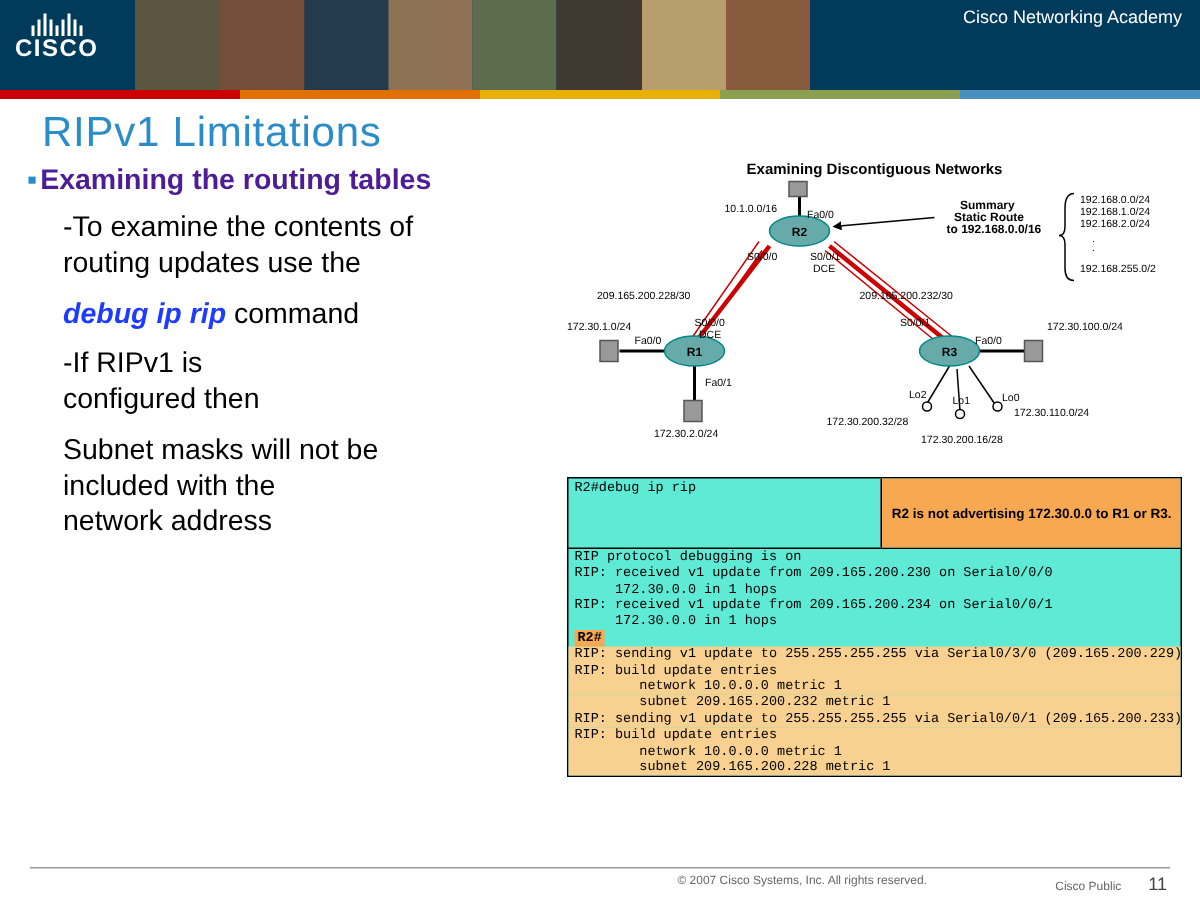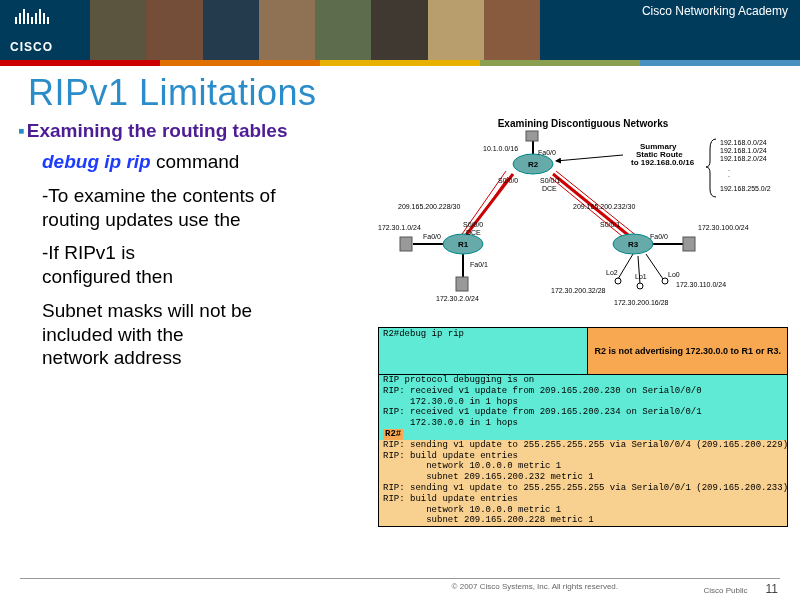--- a/index.html
+++ b/index.html
@@ -2,29 +2,29 @@
 <html><head>
 <meta charset="utf-8">
 <style>
   * { box-sizing: border-box; margin: 0; padding: 0; }
   html, body { width: 800px; height: 600px; font-family: Arial, sans-serif; background: #fff; overflow: hidden; }
   .header { width: 800px; height: 60px; background: #003b5c; position: relative; color: #fff; }
   .logo-area { position: absolute; left: 10px; top: 8px; display: flex; flex-direction: column; align-items: center; }
   .bridge { display: flex; gap: 2px; height: 16px; align-items: flex-end; }
   .bridge span { width: 2px; background: #fff; }
   .bridge span:nth-child(1){height:7px}.bridge span:nth-child(2){height:11px}.bridge span:nth-child(3){height:15px}.bridge span:nth-child(4){height:11px}.bridge span:nth-child(5){height:7px}.bridge span:nth-child(6){height:11px}.bridge span:nth-child(7){height:15px}.bridge span:nth-child(8){height:11px}.bridge span:nth-child(9){height:7px}
-  .logo-text { font-size: 12px; font-weight: bold; letter-spacing: 1px; margin-top: 16px; }
+  .logo-text { font-size: 16px; font-weight: bold; letter-spacing: 1px; margin-top: 0; }
   .people-strip { position: absolute; left: 90px; top: 0; height: 60px; width: 450px; display: flex; }
   .people-strip div { flex: 1; opacity: 0.85; }
   .p1{background:#6b5a3a}.p2{background:#8a5232}.p3{background:#2a3b4a}.p4{background:#a87d52}.p5{background:#6d754a}.p6{background:#4a3a2a}.p7{background:#d8b070}.p8{background:#a06038}
   .academy { position: absolute; right: 12px; top: 4px; font-size: 12px; }
   .accent-bar { height: 6px; width: 800px; display: flex; }
   .accent-bar div { flex:1; }
   .ab1{background:#cc0000}.ab2{background:#e07000}.ab3{background:#e8b000}.ab4{background:#8aa050}.ab5{background:#4890c0}
-  .slide-title { color: #2a8cc9; font-size: 36px; font-weight: normal; padding: 6px 28px 2px 28px; letter-spacing: 0.5px; }
+  .slide-title { color: #2a8cc9; font-size: 28px; font-weight: normal; padding: 6px 28px 2px 28px; letter-spacing: 0.5px; }
   .body-area { display: flex; padding: 0 4px 0 18px; }
   .left-col { width: 360px; padding-right: 8px; }
   .bullet-main { font-size: 19px; font-weight: bold; color: #4c1d95; padding: 4px 0 8px 0; }
   .bullet-main::before { content: "▪"; color: #2a8cc9; margin-right: 2px; }
   .sub { font-size: 19px; color: #000; padding: 0 0 10px 24px; line-height: 1.25; }
   .cmd { color: #1e3cff; font-style: italic; font-weight: bold; }
   .right-col { width: 410px; position: relative; }
   .diag-title { text-align: center; font-weight: bold; font-size: 10px; padding-top: 2px; }
   .diag-svg { width: 410px; height: 190px; }
   .term-box { border: 1px solid #000; background: #5eead4; font-family: Courier New, monospace; font-size: 9px; margin-top: 4px; position: relative; }
@@ -81,24 +81,24 @@
     <div class="ab4"></div>
     <div class="ab5"></div>
 </div>
 
 <div class="slide-title">RIPv1 Limitations</div>
 
 <div class="body-area">
   <div class="left-col">
     <div class="bullet-main">Examining the routing tables</div>
     <div class="sub">
+      <span>-To examine the contents of</span><br><span>routing updates use the</span>
+    </div>
+    <div class="sub">
       <span class="cmd">debug ip rip</span><span> command</span>
-    </div>
-    <div class="sub">
-      <span>-To examine the contents of</span><br><span>routing updates use the</span>
     </div>
     <div class="sub">
       <span>-If RIPv1 is</span><br><span>configured then</span>
     </div>
     <div class="sub">
       <span>Subnet masks will not be</span><br><span>included with the</span><br><span>network address</span>
     </div>
   </div>
 
   <div class="right-col">
@@ -181,21 +181,21 @@
         <span class="term-cmd">R2#debug ip rip</span>
         <span class="term-note">R2 is not advertising 172.30.0.0 to R1 or R3.</span>
       </div>
       <div class="term-line">RIP protocol debugging is on</div>
       <div class="term-line"></div>
       <div class="term-line">RIP: received v1 update from 209.165.200.230 on Serial0/0/0</div>
       <div class="term-line">     172.30.0.0 in 1 hops</div>
       <div class="term-line">RIP: received v1 update from 209.165.200.234 on Serial0/0/1</div>
       <div class="term-line">     172.30.0.0 in 1 hops</div>
       <div class="term-line"><span class="r2">R2#</span></div>
-      <div class="term-line hl">RIP: sending v1 update to 255.255.255.255 via Serial0/0/4 (209.165.200.229)</div>
+      <div class="term-line hl">RIP: sending v1 update to 255.255.255.255 via Serial0/3/0 (209.165.200.229)</div>
       <div class="term-line hl">RIP: build update entries</div>
       <div class="term-line hl">        network 10.0.0.0 metric 1</div>
       <div class="term-line hl">        subnet 209.165.200.232 metric 1</div>
       <div class="term-line hl">RIP: sending v1 update to 255.255.255.255 via Serial0/0/1 (209.165.200.233)</div>
       <div class="term-line hl">RIP: build update entries</div>
       <div class="term-line hl">        network 10.0.0.0 metric 1</div>
       <div class="term-line hl">        subnet 209.165.200.228 metric 1</div>
     </div>
   </div>
 </div>

